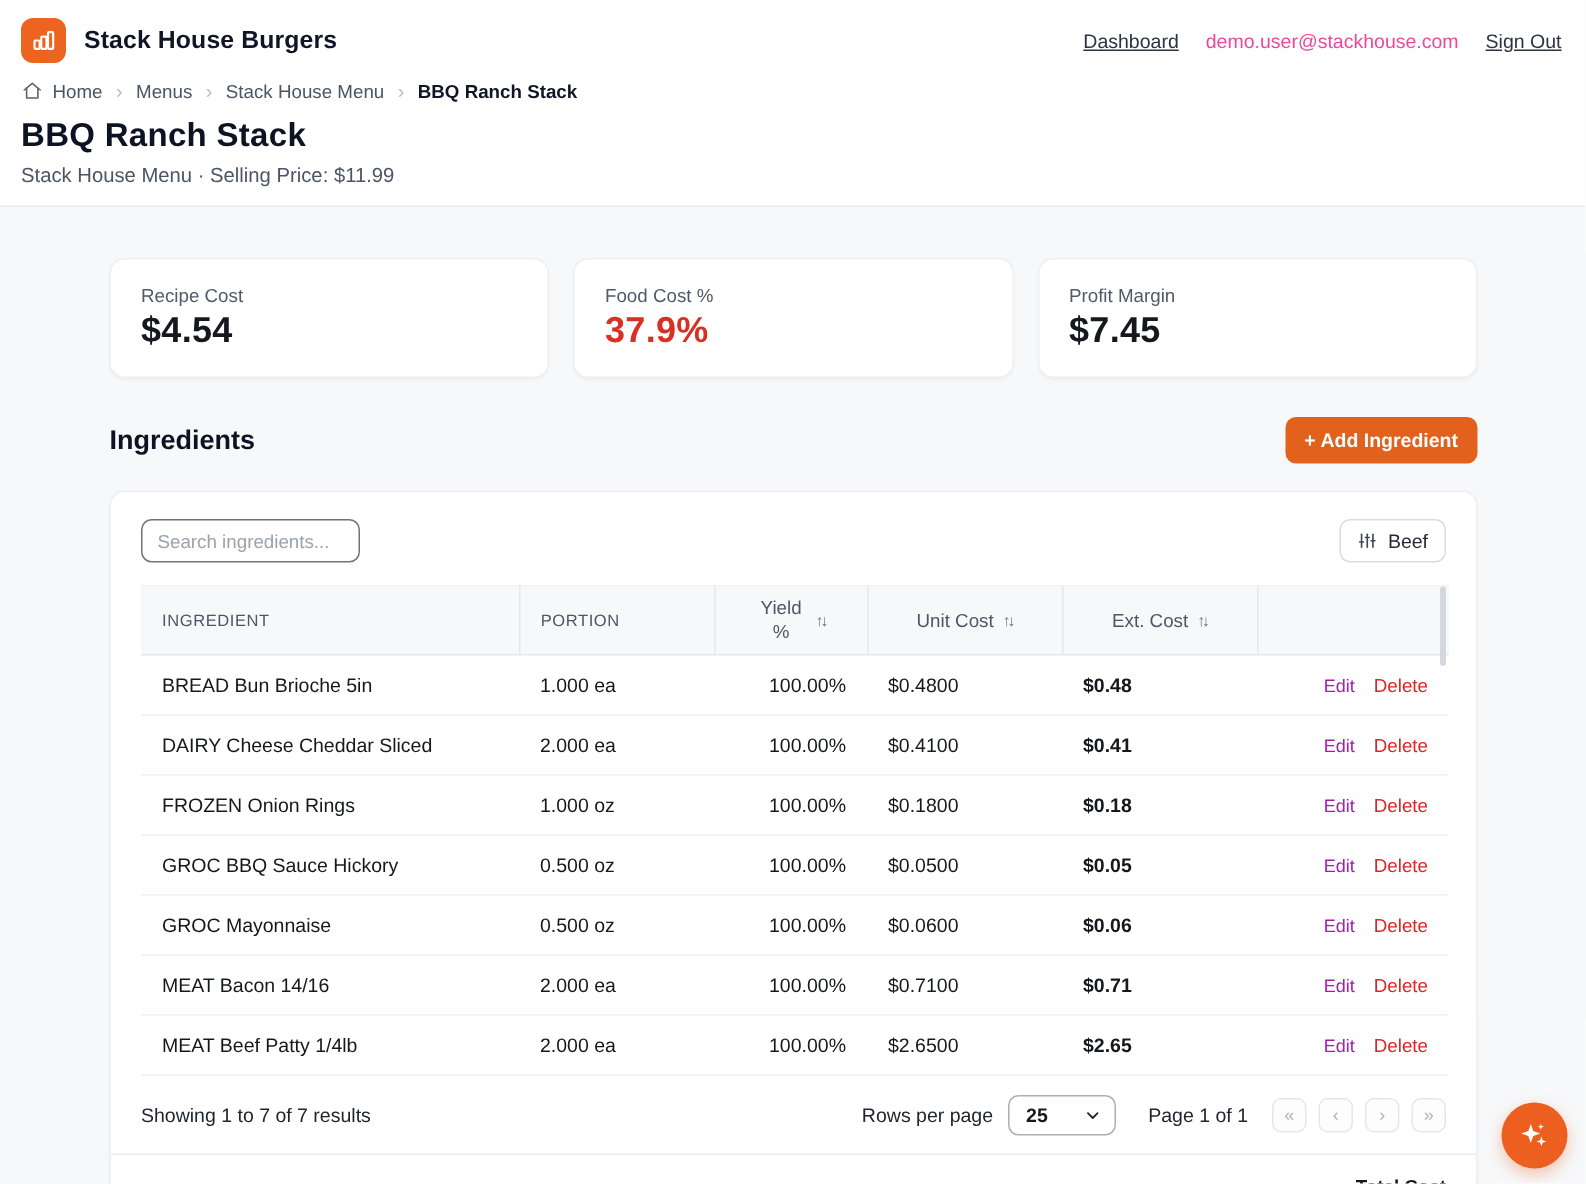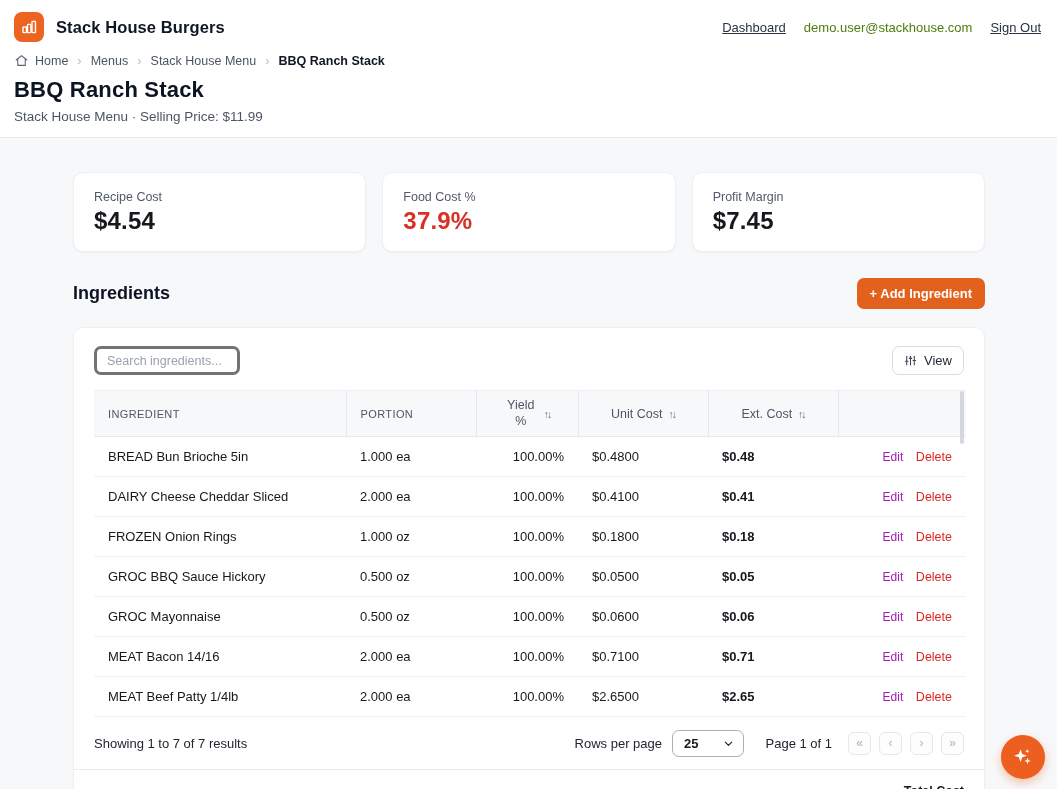--- a/index.html
+++ b/index.html
@@ -25,21 +25,21 @@
     display: flex; align-items: center; justify-content: center;
     flex: 0 0 auto;
   }
   .brand-name {
     margin-left: 12px;
     font-size: 16.5px; font-weight: bold; color: #101625;
     letter-spacing: .1px;
   }
   .top-nav { margin-left: auto; display: flex; align-items: center; gap: 18px; font-size: 13px; }
   .top-nav .nav-link { color: #2b3342; text-decoration: underline; }
-  .top-nav .nav-email { color: #4d7c0f; }
+  .top-nav .nav-email { color: #ec4899; }
 
   .breadcrumb {
     margin-top: 11px;
     display: flex; align-items: center; gap: 7px;
     font-size: 12.5px; color: #4c5564;
   }
   .breadcrumb .crumb { color: #4c5564; }
   .breadcrumb .crumb-current { color: #101625; font-weight: bold; }
   .crumb-sep { color: #b6bcc6; font-size: 13px; padding: 0 2px; }
   .home-ic { display: inline-flex; margin-right: -1px; }
@@ -72,21 +72,21 @@
   
   .table-card {
     margin-top: 18px; background: #ffffff;
     border: 1px solid #edeff3; border-radius: 10px;
     box-shadow: 0 1px 2px rgba(16,24,40,.04);
     padding: 18px 20px 0;
   }
   .table-toolbar { display: flex; align-items: center; justify-content: space-between; }
   .search-input {
     width: 146px; height: 29px;
-    border: 3px solid #737373; border-radius: 7px;
+    border: 1px solid #737373; border-radius: 7px;
     padding: 0 10px; font-family: inherit; font-size: 12.5px; color: #16181d;
     outline: none; background: #fff;
   }
   .search-input::placeholder { color: #9aa2ad; }
   .view-btn {
     height: 29px; display: inline-flex; align-items: center; gap: 7px;
     border: 1px solid #d8dce2; border-radius: 7px; background: #fff; cursor: pointer;
     padding: 0 11px; font-family: inherit; font-size: 13px; color: #242b37;
   }
 
@@ -242,21 +242,21 @@
         <span style="display:inline-flex">
           <svg width="13" height="13" viewBox="0 0 24 24" fill="none" stroke="#414855" stroke-width="2" stroke-linecap="round">
             <line x1="5" y1="4" x2="5" y2="20"></line>
             <line x1="12" y1="4" x2="12" y2="20"></line>
             <line x1="19" y1="4" x2="19" y2="20"></line>
             <line x1="2.6" y1="13.5" x2="7.4" y2="13.5"></line>
             <line x1="9.6" y1="8" x2="14.4" y2="8"></line>
             <line x1="16.6" y1="12" x2="21.4" y2="12"></line>
           </svg>
         </span>
-        <span>View</span>
+        <span>Beef</span>
       </button>
     </div>
 
     <div class="table-wrap">
       <div class="scroll-thumb"></div>
       <table>
         <colgroup>
           <col style="width:252px">
             <col style="width:130px">
             <col style="width:102px">

